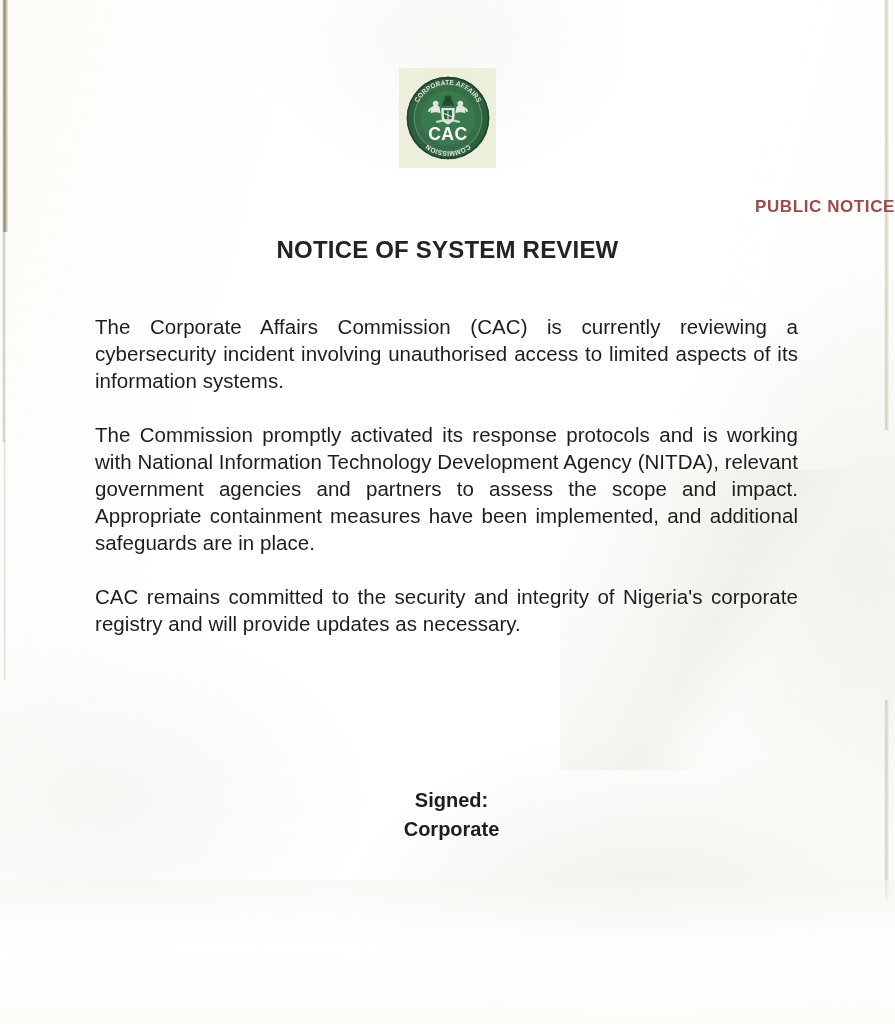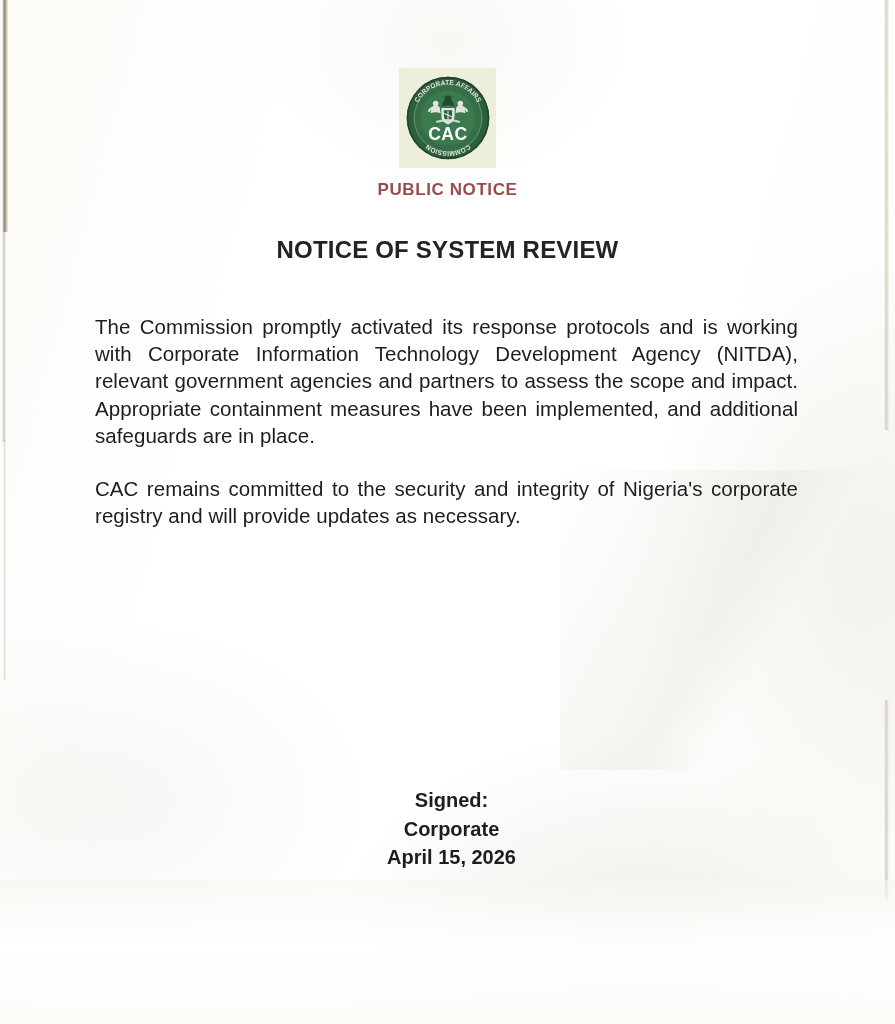--- a/index.html
+++ b/index.html
@@ -94,22 +94,22 @@
     font-size: 7.4px;
     letter-spacing: .2px;
     font-weight: 700;
     fill: #e9e9e0;
     font-family: "Liberation Sans", "DejaVu Sans", sans-serif;
   }
 
   .public-notice {
     position: absolute;
     left: 0; right: 0;
-    top: 180px;
-    text-align: center;
+    top: 197px;
+    text-align: right;
     color: #9a4c4c;
     font-size: 17px;
     font-weight: 700;
     letter-spacing: 0.6px;
   }
   .doc-title {
     position: absolute;
     left: 0; right: 0;
     top: 236px;
     text-align: center;
@@ -210,26 +210,26 @@
         </g>
         <text x="50" y="75.5" text-anchor="middle" fill="#ffffff" font-size="20" font-weight="700" font-family="Liberation Sans, DejaVu Sans, sans-serif" letter-spacing="0.6">CAC</text>
       </svg>
     </div>
 
     <div class="public-notice">PUBLIC NOTICE</div>
 
     <div class="doc-title">NOTICE OF SYSTEM REVIEW</div>
 
     <div class="body-block" id="body-block">
-        <p class="para"><span>The Commission promptly activated its response protocols and is working with Corporate Information Technology Development Agency </span><b>(NITDA)</b><span>, relevant government agencies and partners to assess the scope and impact. Appropriate containment measures have been implemented, and additional safeguards are in place.</span></p>
+        <p class="para"><span>The Corporate Affairs Commission (CAC) is currently reviewing a cybersecurity incident involving unauthorised access to limited aspects of its information systems.</span></p>
+        <p class="para"><span>The Commission promptly activated its response protocols and is working with National Information Technology Development Agency </span><b>(NITDA)</b><span>, relevant government agencies and partners to assess the scope and impact. Appropriate containment measures have been implemented, and additional safeguards are in place.</span></p>
         <p class="para"><span>CAC remains committed to the security and integrity of Nigeria's corporate registry and will provide updates as necessary.</span></p>
       </div>
 
     <div class="signature">
       <div>Signed:</div>
       <div>Corporate</div>
-      <div>April 15, 2026</div>
     </div>
 
   </div>
 
   <div class="grain"></div>
 </div>
 
 </body></html>

